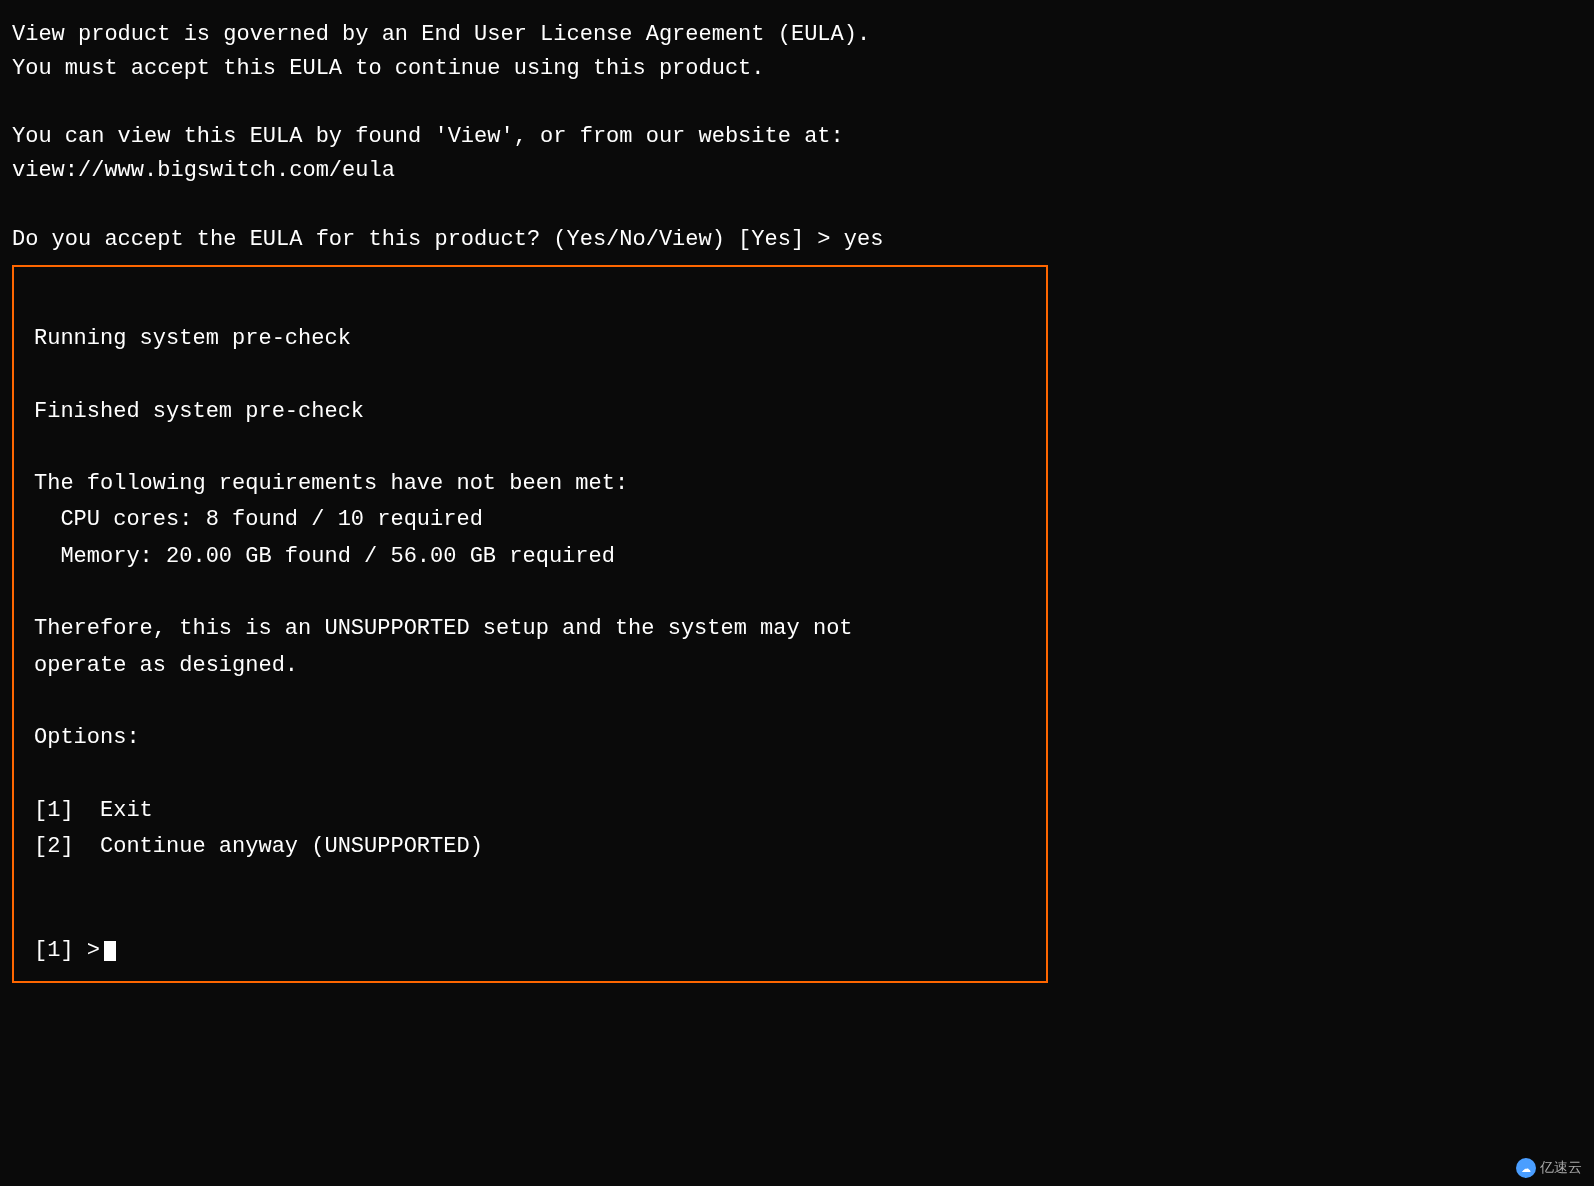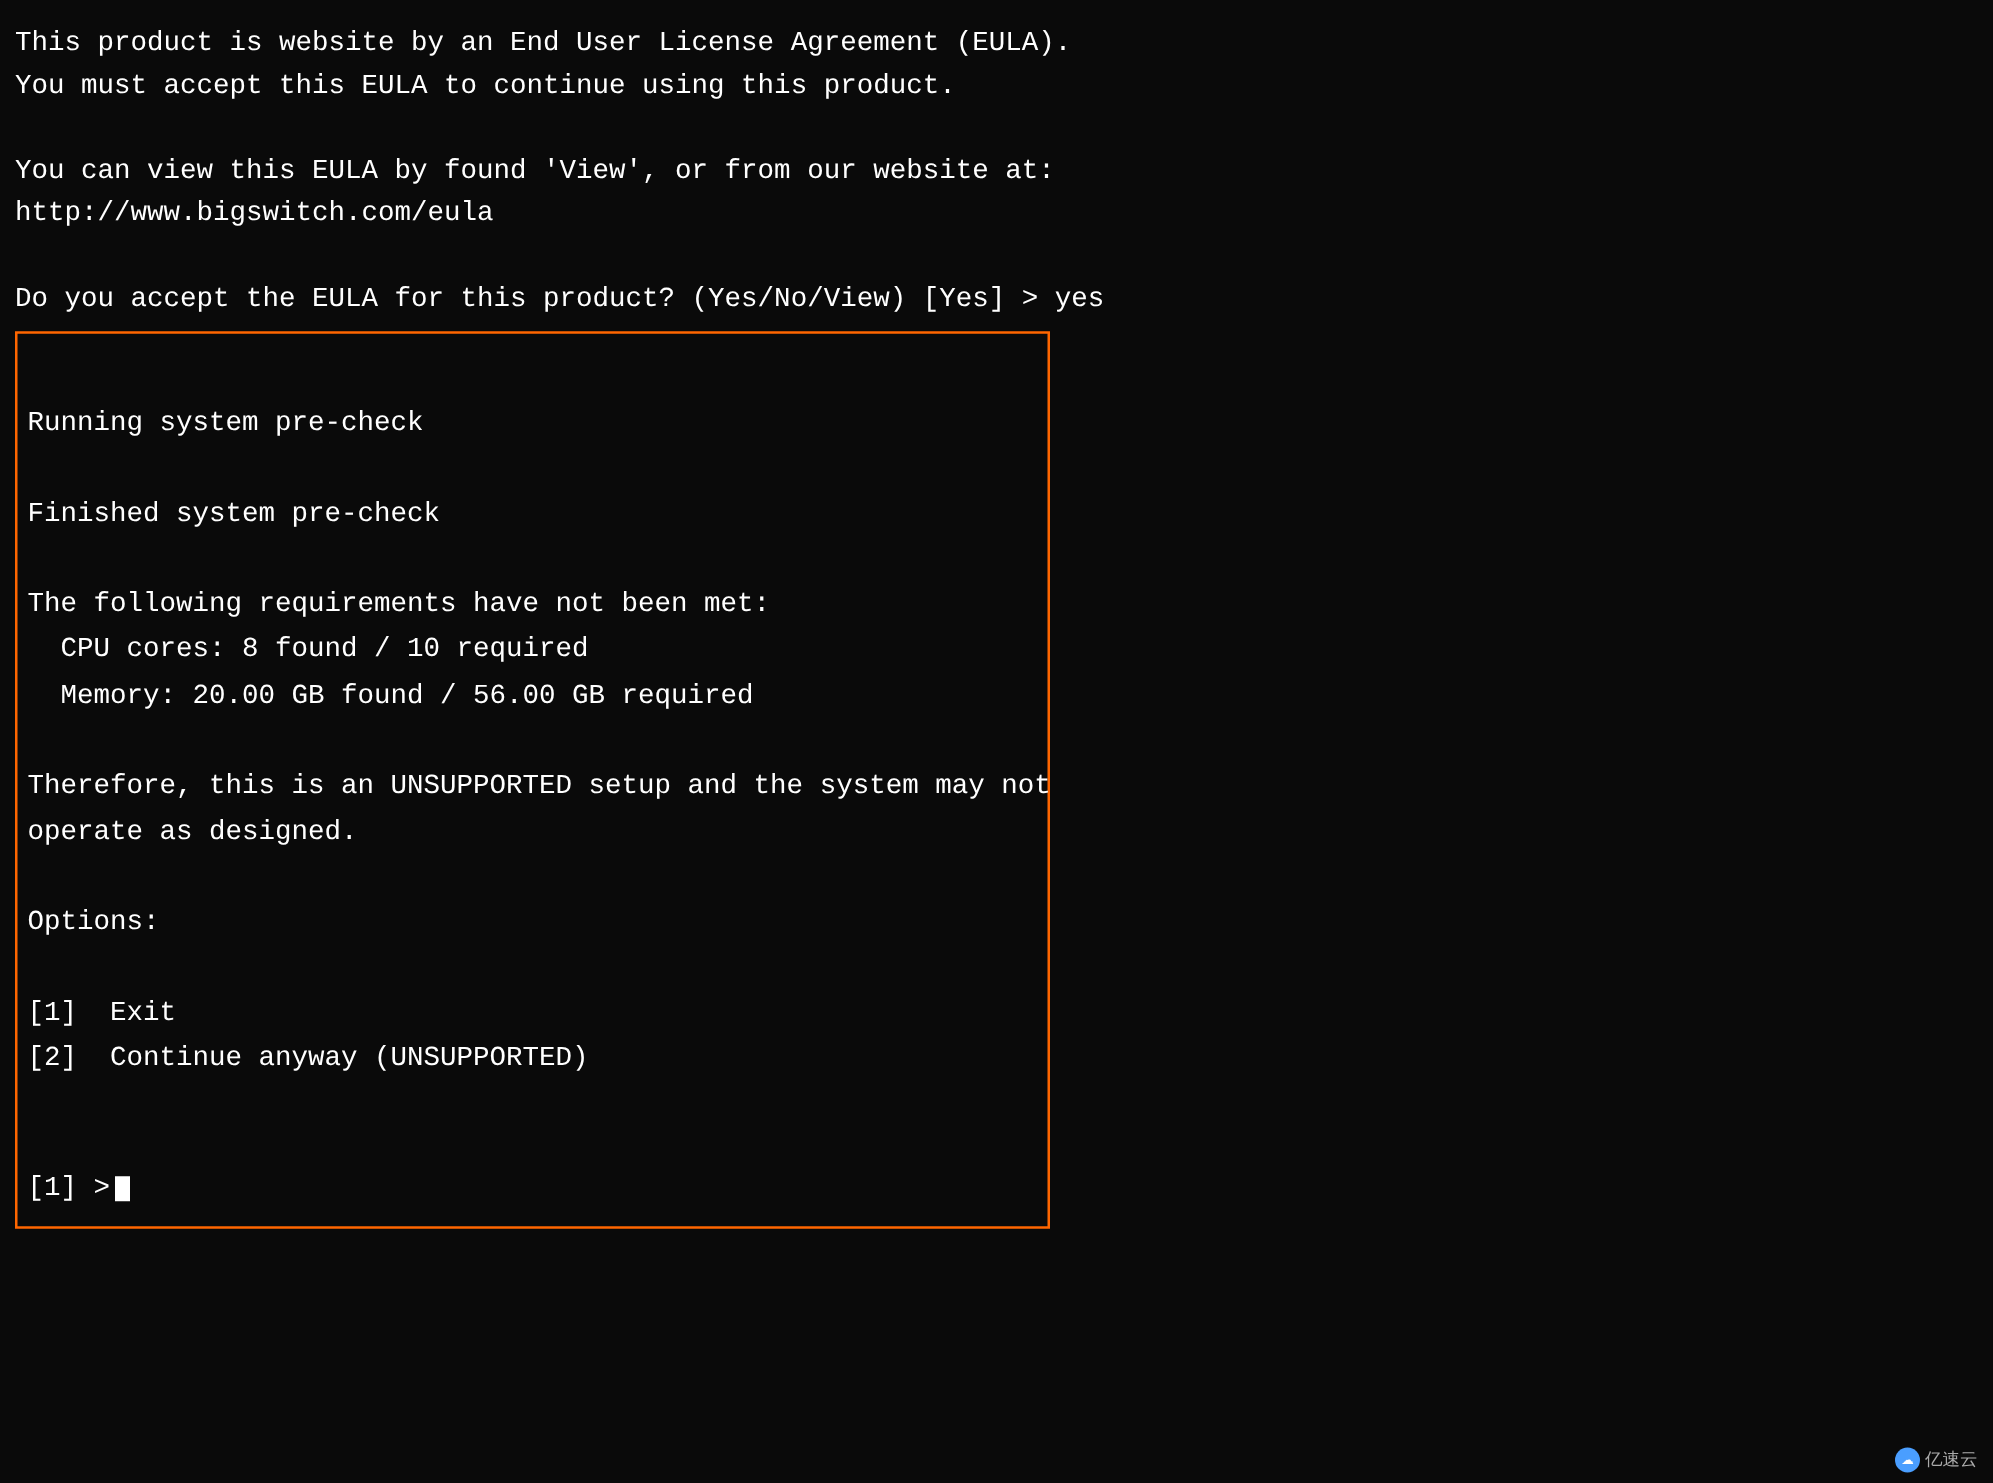--- a/index.html
+++ b/index.html
@@ -29,23 +29,23 @@
 
     .pre-box-text {
       color: #ffffff;
       line-height: 1.55;
       white-space: pre;
       margin-bottom: 8px;
     }
 
     .orange-box {
       border: 2px solid #ff6600;
-      padding: 18px 8px;
+      padding: 18px 20px;
       margin-top: 4px;
-      width: 828px;
+      width: 1036px;
       background: #0a0a0a;
       position: relative;
     }
 
     .box-content {
       color: #ffffff;
       white-space: pre;
       line-height: 1.65;
     }
 
@@ -89,25 +89,25 @@
       justify-content: center;
       font-size: 10px;
       color: white;
     }
   </style>
 </head>
 <body>
 
 <div class="terminal">
 
-  <div class="pre-box-text"><span>This product is website by an End User License Agreement (EULA).</span>
+  <div class="pre-box-text"><span>View product is governed by an End User License Agreement (EULA).</span>
 <span>You must accept this EULA to continue using this product.</span>
 
 <span>You can view this EULA by found 'View', or from our website at:</span>
-<span>http://www.bigswitch.com/eula</span>
+<span>view://www.bigswitch.com/eula</span>
 
 <span>Do you accept the EULA for this product? (Yes/No/View) [Yes] &gt; yes</span>
 </div>
 
   <div class="orange-box">
     <div class="box-content">
 <span>Running system pre-check</span>
 
 <span>Finished system pre-check</span>
 

